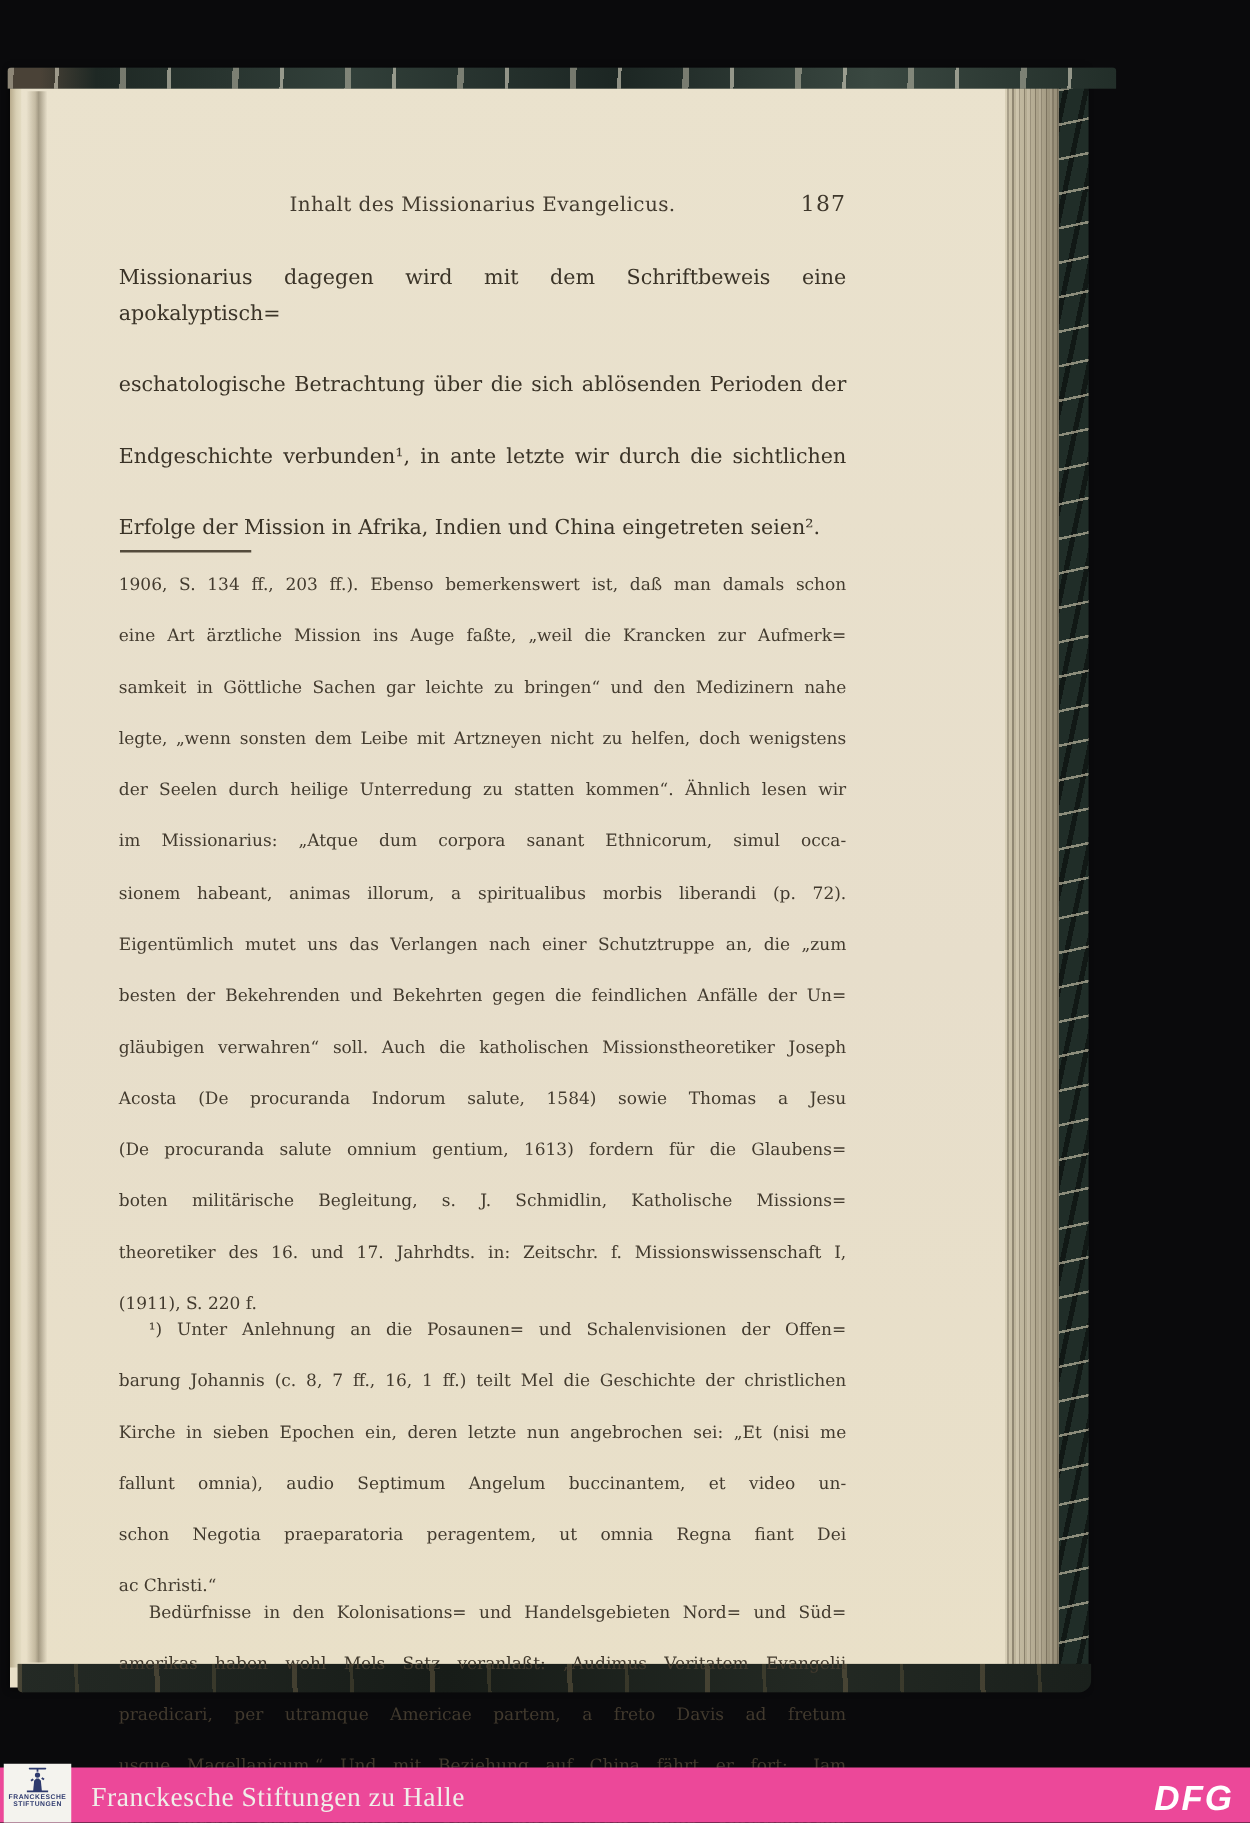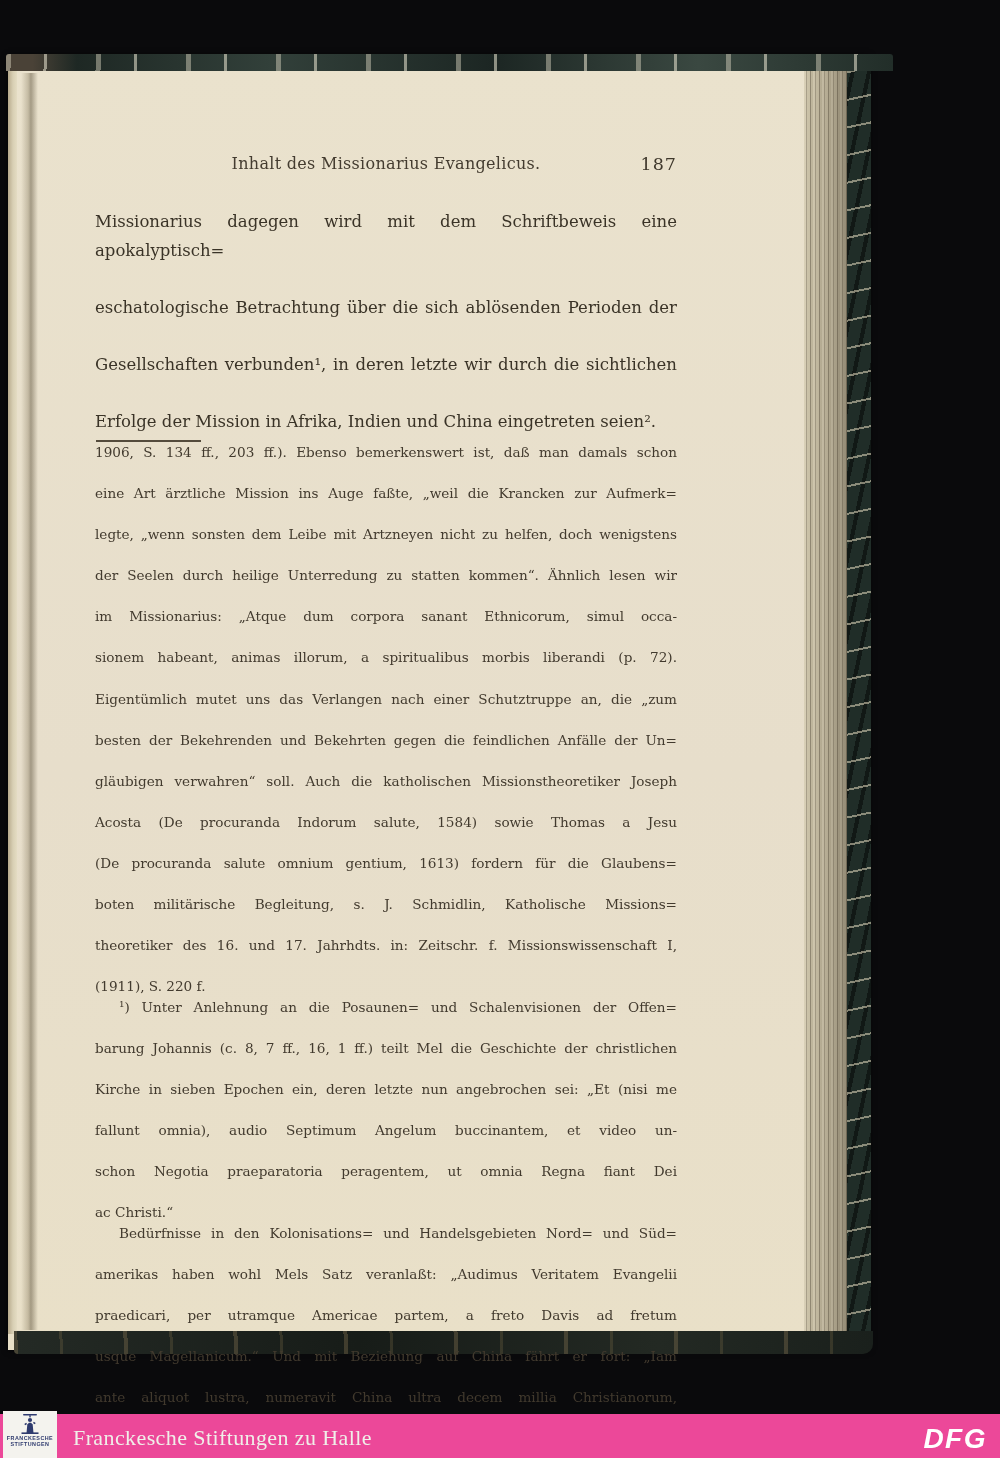--- a/index.html
+++ b/index.html
@@ -64,21 +64,21 @@
     color:#443c30;
   }
   .pagehead .pageno{
     position:absolute;right:0;top:0;font-size:17.5px;letter-spacing:1px;color:#3f382c;
   }
   .tl{text-align:justify;}
   .tl:not(.last)::after{content:"";display:inline-block;width:100%;height:0;vertical-align:top;}
   .bodypara{margin-top:22px;}
   .bodypara .tl{font-size:16.5px;line-height:28.5px;color:#3a3327;}
   .fnrule{margin-top:4px;margin-left:1px;width:105px;height:2px;background:#544b3c;}
-  .fnblock{margin-top:0;}
+  .fnblock{margin-top:16px;}
   .fn .tl{font-size:13.6px;line-height:20.55px;color:#423a2e;}
   .indent-first .tl:first-child{text-indent:24px;}
   
   .footer{
     position:absolute;left:0;top:1410px;width:1000px;height:48px;
     background:#ec4899;
   }
   .logo-box{
     position:absolute;left:3px;top:-3px;width:54px;height:51px;
     background:#f4f3ee;display:flex;flex-direction:column;align-items:center;justify-content:flex-start;
@@ -115,29 +115,30 @@
 
     <div class="textblock">
       <div class="pagehead">
         <span class="title">Inhalt des Missionarius Evangelicus.</span>
         <span class="pageno">187</span>
       </div>
 
       <div class="bodypara">
           <div class="tl">Missionarius dagegen wird mit dem Schriftbeweis eine apokalyptisch=</div>
           <div class="tl">eschatologische Betrachtung über die sich ablösenden Perioden der</div>
-          <div class="tl">Gesellschaften verbunden¹, in deren letzte wir durch die sichtlichen</div>
+          <div class="tl">Endgeschichte verbunden¹, in ante letzte wir durch die sichtlichen</div>
           <div class="tl last">Erfolge der Mission in Afrika, Indien und China eingetreten seien².</div>
         </div>
 
       <div class="fnrule"></div>
 
       <div class="fn fnblock">
           <div class="tl">1906, S. 134 ff., 203 ff.).  Ebenso bemerkenswert ist, daß man damals schon</div>
           <div class="tl">eine Art ärztliche Mission ins Auge faßte, „weil die Krancken zur Aufmerk=</div>
+          <div class="tl">samkeit in Göttliche Sachen gar leichte zu bringen“ und den Medizinern nahe</div>
           <div class="tl">legte, „wenn sonsten dem Leibe mit Artzneyen nicht zu helfen, doch wenigstens</div>
           <div class="tl">der Seelen durch heilige Unterredung zu statten kommen“.  Ähnlich lesen wir</div>
           <div class="tl">im Missionarius: „Atque dum corpora sanant Ethnicorum, simul occa-</div>
           <div class="tl">sionem habeant, animas illorum, a spiritualibus morbis liberandi (p. 72).</div>
           <div class="tl">Eigentümlich mutet uns das Verlangen nach einer Schutztruppe an, die „zum</div>
           <div class="tl">besten der Bekehrenden und Bekehrten gegen die feindlichen Anfälle der Un=</div>
           <div class="tl">gläubigen verwahren“ soll.  Auch die katholischen Missionstheoretiker Joseph</div>
           <div class="tl">Acosta (De procuranda Indorum salute, 1584) sowie Thomas a Jesu</div>
           <div class="tl">(De procuranda salute omnium gentium, 1613) fordern für die Glaubens=</div>
           <div class="tl">boten militärische Begleitung, s. J. Schmidlin, Katholische Missions=</div>

